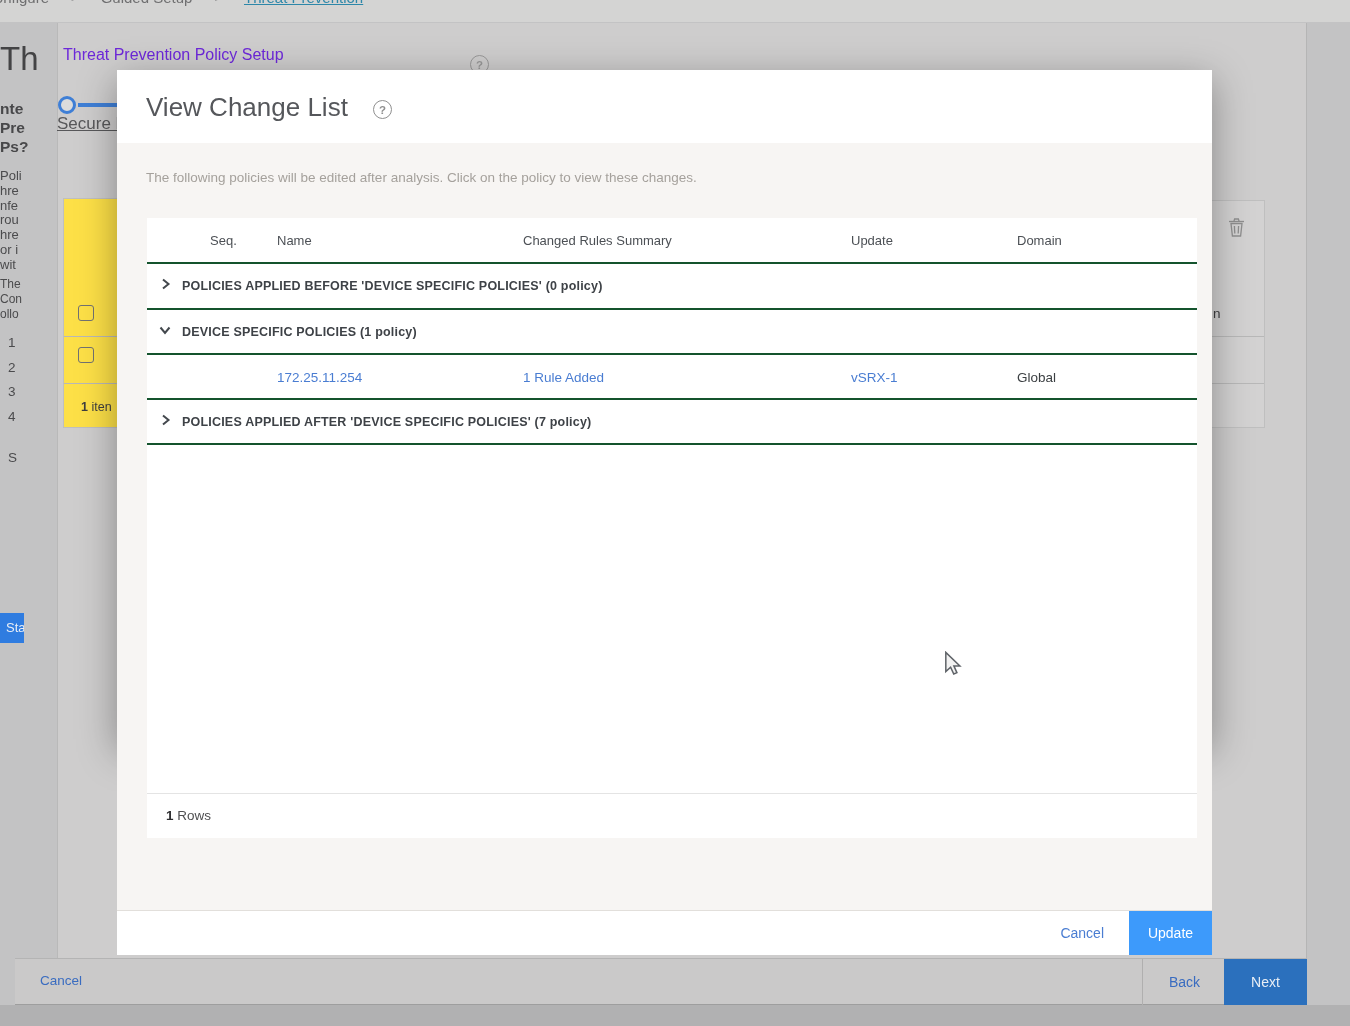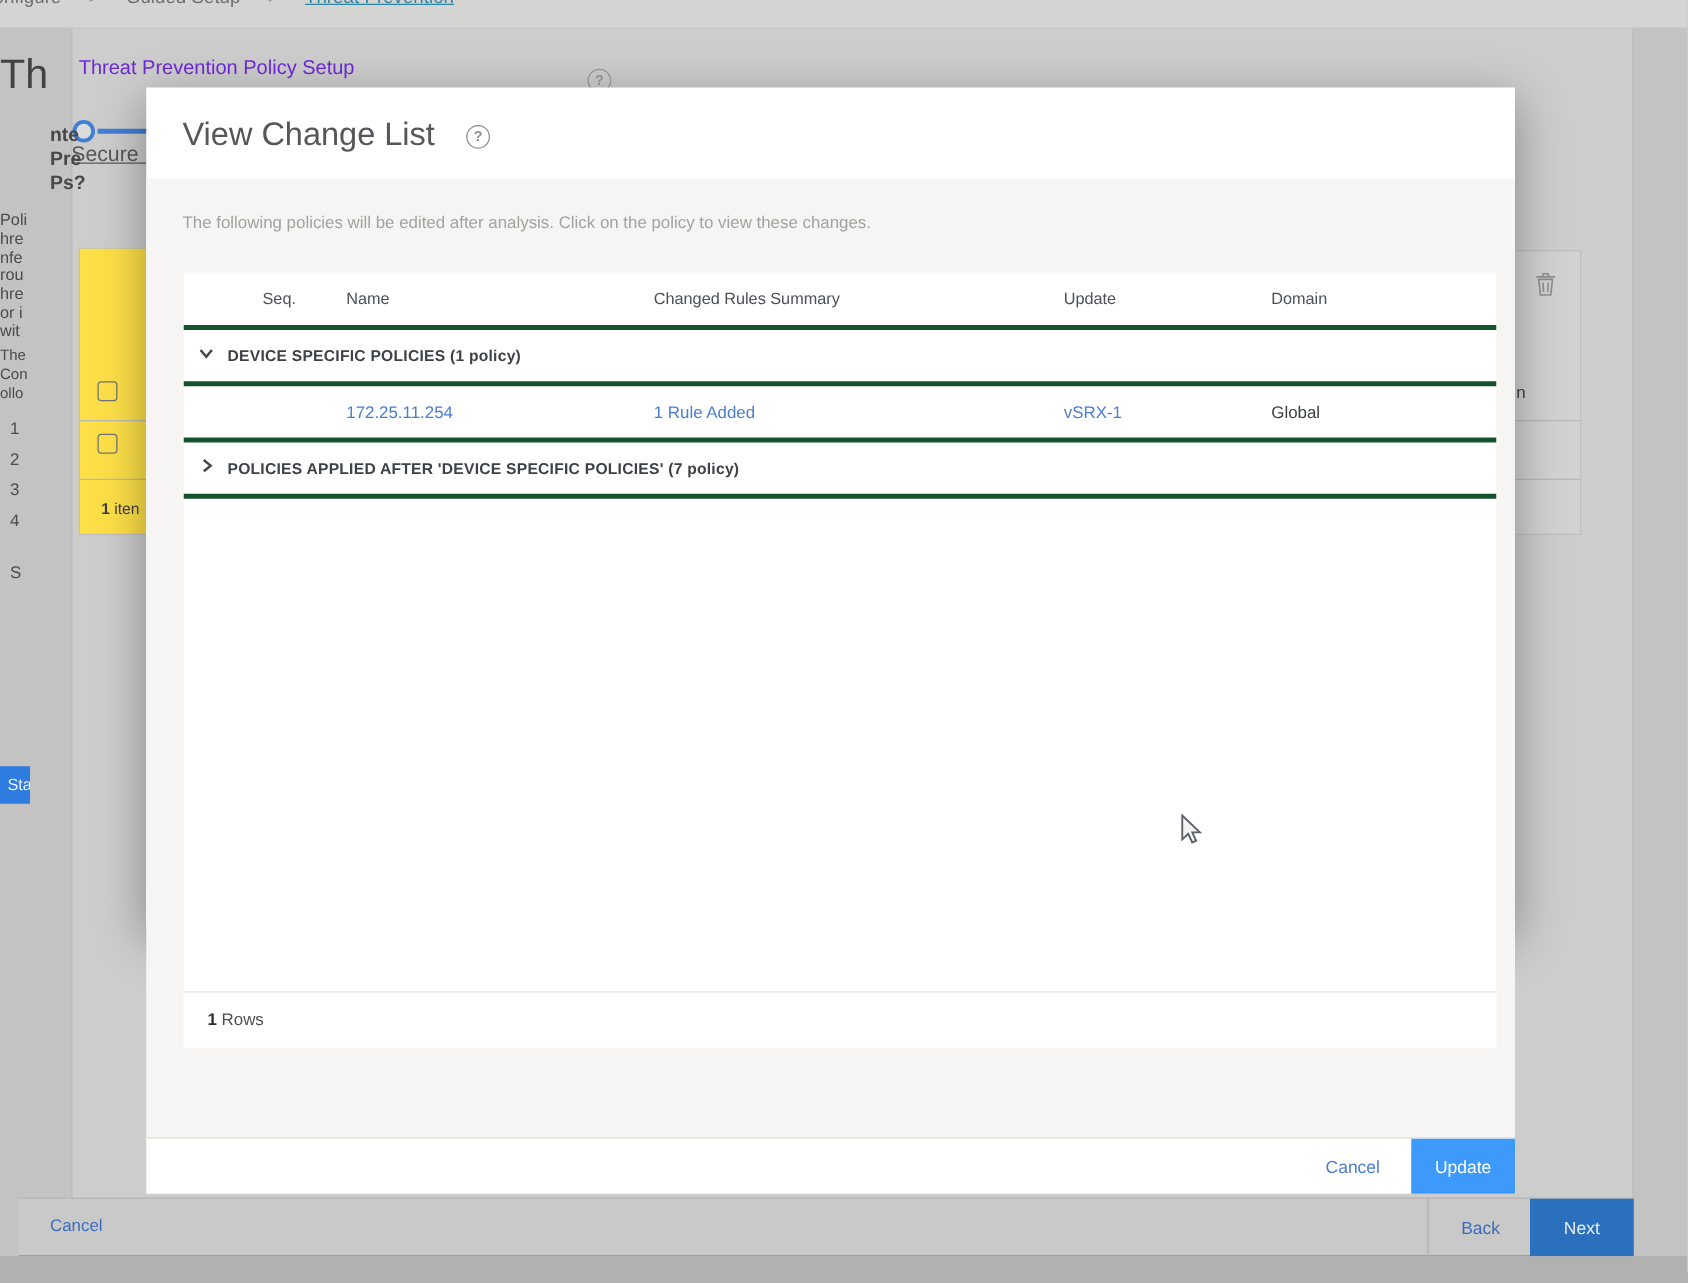--- a/index.html
+++ b/index.html
@@ -25,21 +25,21 @@
 
   .step-circle { position:absolute; left:58px; top:96px; width:18px; height:18px;
                  border:3px solid var(--stepper-blue,#3f7fd6); border-radius:50%; background:#dcdcdc; }
   .step-line { position:absolute; left:78px; top:103px; width:40px; height:4px;
                background:var(--stepper-blue,#3f7fd6); }
   .step-label { position:absolute; left:57px; top:114px; width:60px; overflow:hidden;
                 font-size:17px; color:#58585a; white-space:nowrap;text-decoration:underline; }
 
   .lp-big { position:absolute; left:0; top:40px; font-size:33px; color:#434345; }
   .lp-heading { position:absolute; left:0; top:99px; font-size:15.5px; color:#48484a;
-                font-weight:600;margin-left:40px; }
+                font-weight:600; }
   .lp-heading div { line-height:19px; }
   .lp-para1 { position:absolute; left:0; top:169px; font-size:13px; color:#4b4b4d; }
   .lp-para1 div { line-height:14.8px; }
   .lp-para2 { position:absolute; left:0; top:277px; font-size:12px; color:#4b4b4d; }
   .lp-para2 div { line-height:15px; }
   .lp-nums { position:absolute; left:8px; top:331px; font-size:13.5px; color:#4b4b4d; }
   .lp-nums div { line-height:24.5px; }
   .lp-extra { position:absolute; left:8px; top:450px; font-size:13.5px; color:#4b4b4d; }
   .start-btn { position:absolute; left:0; top:613px; width:24px; height:30px; overflow:hidden;
                background:var(--start-button-blue,#2f7ce0); color:#e9eef6; font-size:13px;
@@ -71,21 +71,21 @@
 
   
   .modal { position:absolute; left:117px; top:70px; width:1095px; height:672px; background:#ffffff;
            box-shadow:0 10px 36px rgba(0,0,0,.35); z-index:10; }
   .modal-title { position:absolute; left:29px; top:22px; font-size:26px; color:#55575b; }
   .modal-title-help { position:absolute; left:256px; top:30px; }
   .modal-body { position:absolute; left:0; top:73px; width:1095px; height:767px; background:#f7f5f3; }
   .modal-desc { position:absolute; left:29px; top:100px; font-size:13.5px; color:#a5a19c; }
 
   .vtable { position:absolute; left:30px; top:148px; width:1050px; height:620px; background:#ffffff; }
-  .trow { position:relative; width:100%; border-bottom:4px solid #14532d; }
+  .trow { position:relative; width:100%; border-bottom:2px solid #14532d; }
   .thead { height:46px; }
   .rg { height:46px; }
   .rg2, .rdata, .rg3 { height:45px; }
   .col { position:absolute; top:50%; transform:translateY(-50%); white-space:nowrap; }
   .c-seq { left:63px; } .c-name { left:130px; } .c-rules { left:376px; }
   .c-devices { left:704px; } .c-domain { left:870px; }
   .thead .col { font-size:13px; color:#4c5055; }
   .chev { position:absolute; left:11px; top:50%; transform:translateY(-50%); }
   .grp-label { position:absolute; left:35px; top:50%; transform:translateY(-50%);
                font-size:12.5px; font-weight:700; color:#3e4247; letter-spacing:.2px; white-space:nowrap; }
@@ -200,20 +200,28 @@
 
     <div class="vtable">
       <div class="trow thead">
         <span class="col c-seq">Seq.</span>
         <span class="col c-name">Name</span>
         <span class="col c-rules">Changed Rules Summary</span>
         <span class="col c-devices">Update</span>
         <span class="col c-domain">Domain</span>
       </div>
 
+      <div class="trow rg">
+        <span class="chev">
+          <svg width="14" height="14" viewBox="0 0 14 14" fill="none" stroke="#43484d" stroke-width="2">
+            <polyline points="5,2.5 10.5,7 5,11.5"></polyline>
+          </svg>
+        </span>
+        <span class="grp-label">POLICIES APPLIED BEFORE 'DEVICE SPECIFIC POLICIES' (0 policy)</span>
+      </div>
 
       <div class="trow rg2">
         <span class="chev">
           <svg width="14" height="14" viewBox="0 0 14 14" fill="none" stroke="#43484d" stroke-width="2">
             <polyline points="2.5,4.5 7,10 11.5,4.5"></polyline>
           </svg>
         </span>
         <span class="grp-label">DEVICE SPECIFIC POLICIES (1 policy)</span>
       </div>
 

